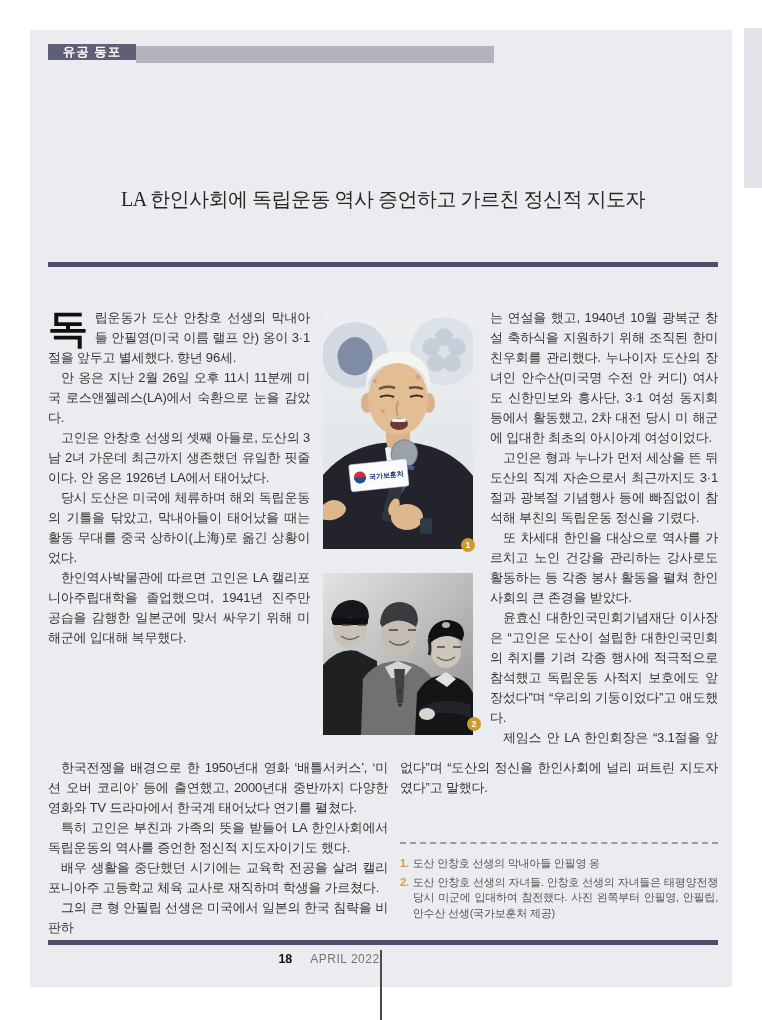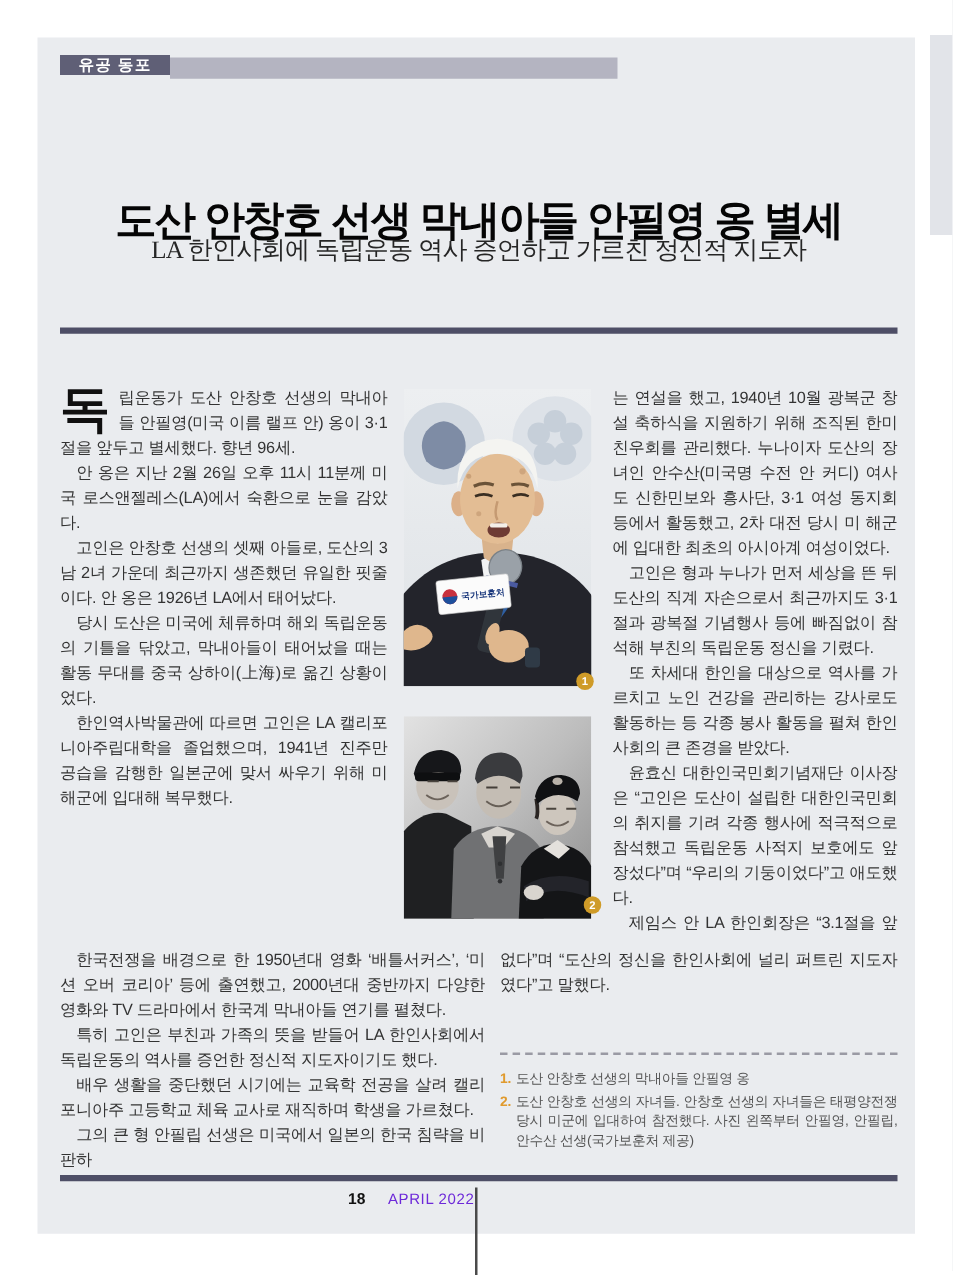--- a/index.html
+++ b/index.html
@@ -81,34 +81,33 @@
   .fn{display:flex;font-size:11px;line-height:15.5px;color:#555;
       margin-top:3px;letter-spacing:-0.2px;}
   .fn-num{color:#e09a2d;font-weight:700;margin-right:4px;white-space:nowrap;}
   .fn-text{flex:1;text-align:justify;word-break:break-all;}
   
   .footer-text{
     position:absolute;left:0;top:922px;width:598px;
     display:flex;justify-content:center;align-items:baseline;
   }
   .pg-num{font-size:12.5px;font-weight:700;color:#111;margin-right:9px;}
-  .issue{font-size:12px;color:#6d28d9;margin-left:9px;letter-spacing:0.5px;}
+  .issue{font-size:12px;color:#737373;margin-left:9px;letter-spacing:0.5px;}
   .footer-vline{
     position:absolute;left:380px;top:950px;width:1.5px;height:70px;background:#4a4a4a;
   }
 </style>
 </head>
 <body>
 
 <div class="page">
 
   <div class="cat-badge">유공 동포</div>
   <div class="cat-bar"></div>
 
-  <h1 class="title">도산 안창호 선생 막내아들 안필영 옹 별세</h1>
   <div class="subtitle">LA 한인사회에 독립운동 역사 증언하고 가르친 정신적 지도자</div>
 
   <div class="rule rule-top"></div>
 
   <div class="body-area bodytext">
 
     <div class="cols-row">
 
       <div class="col-left">
         <p><span class="dropcap">독</span><span>립운동가 도산 안창호 선생의 막내아들 안필영(미국 이름 랠프 안) 옹이 3·1절을 앞두고 별세했다. 향년 96세.</span></p>
@@ -223,21 +222,21 @@
         <p class="ind">또 차세대 한인을 대상으로 역사를 가르치고 노인 건강을 관리하는 강사로도 활동하는 등 각종 봉사 활동을 펼쳐 한인 사회의 큰 존경을 받았다.</p>
         <p class="ind">윤효신 대한인국민회기념재단 이사장은 “고인은 도산이 설립한 대한인국민회의 취지를 기려 각종 행사에 적극적으로 참석했고 독립운동 사적지 보호에도 앞장섰다”며 “우리의 기둥이었다”고 애도했다.</p>
         <p class="ind">제임스 안 LA 한인회장은 “3.1절을 앞두고 돌아가셔서 안타까운 마음을 금할 길이</p>
       </div>
 
     </div>
 
     <div class="wide-row">
 
       <div class="left-wide">
-        <p class="ind">한국전쟁을 배경으로 한 1950년대 영화 ‘배틀서커스’, ‘미션 오버 코리아’ 등에 출연했고, 2000년대 중반까지 다양한 영화와 TV 드라마에서 한국계 막내아들 연기를 펼쳤다.</p>
+        <p class="ind">한국전쟁을 배경으로 한 1950년대 영화 ‘배틀서커스’, ‘미션 오버 코리아’ 등에 출연했고, 2000년대 중반까지 다양한 영화와 TV 드라마에서 한국계 태어났다 연기를 펼쳤다.</p>
         <p class="ind">특히 고인은 부친과 가족의 뜻을 받들어 LA 한인사회에서 독립운동의 역사를 증언한 정신적 지도자이기도 했다.</p>
         <p class="ind">배우 생활을 중단했던 시기에는 교육학 전공을 살려 캘리포니아주 고등학교 체육 교사로 재직하며 학생을 가르쳤다.</p>
         <p class="ind">그의 큰 형 안필립 선생은 미국에서 일본의 한국 침략을 비판하</p>
       </div>
 
       <div class="right-wide">
         <p>없다”며 “도산의 정신을 한인사회에 널리 퍼트린 지도자였다”고 말했다.</p>
 
         <div class="footnotes">
           <div class="fn">

